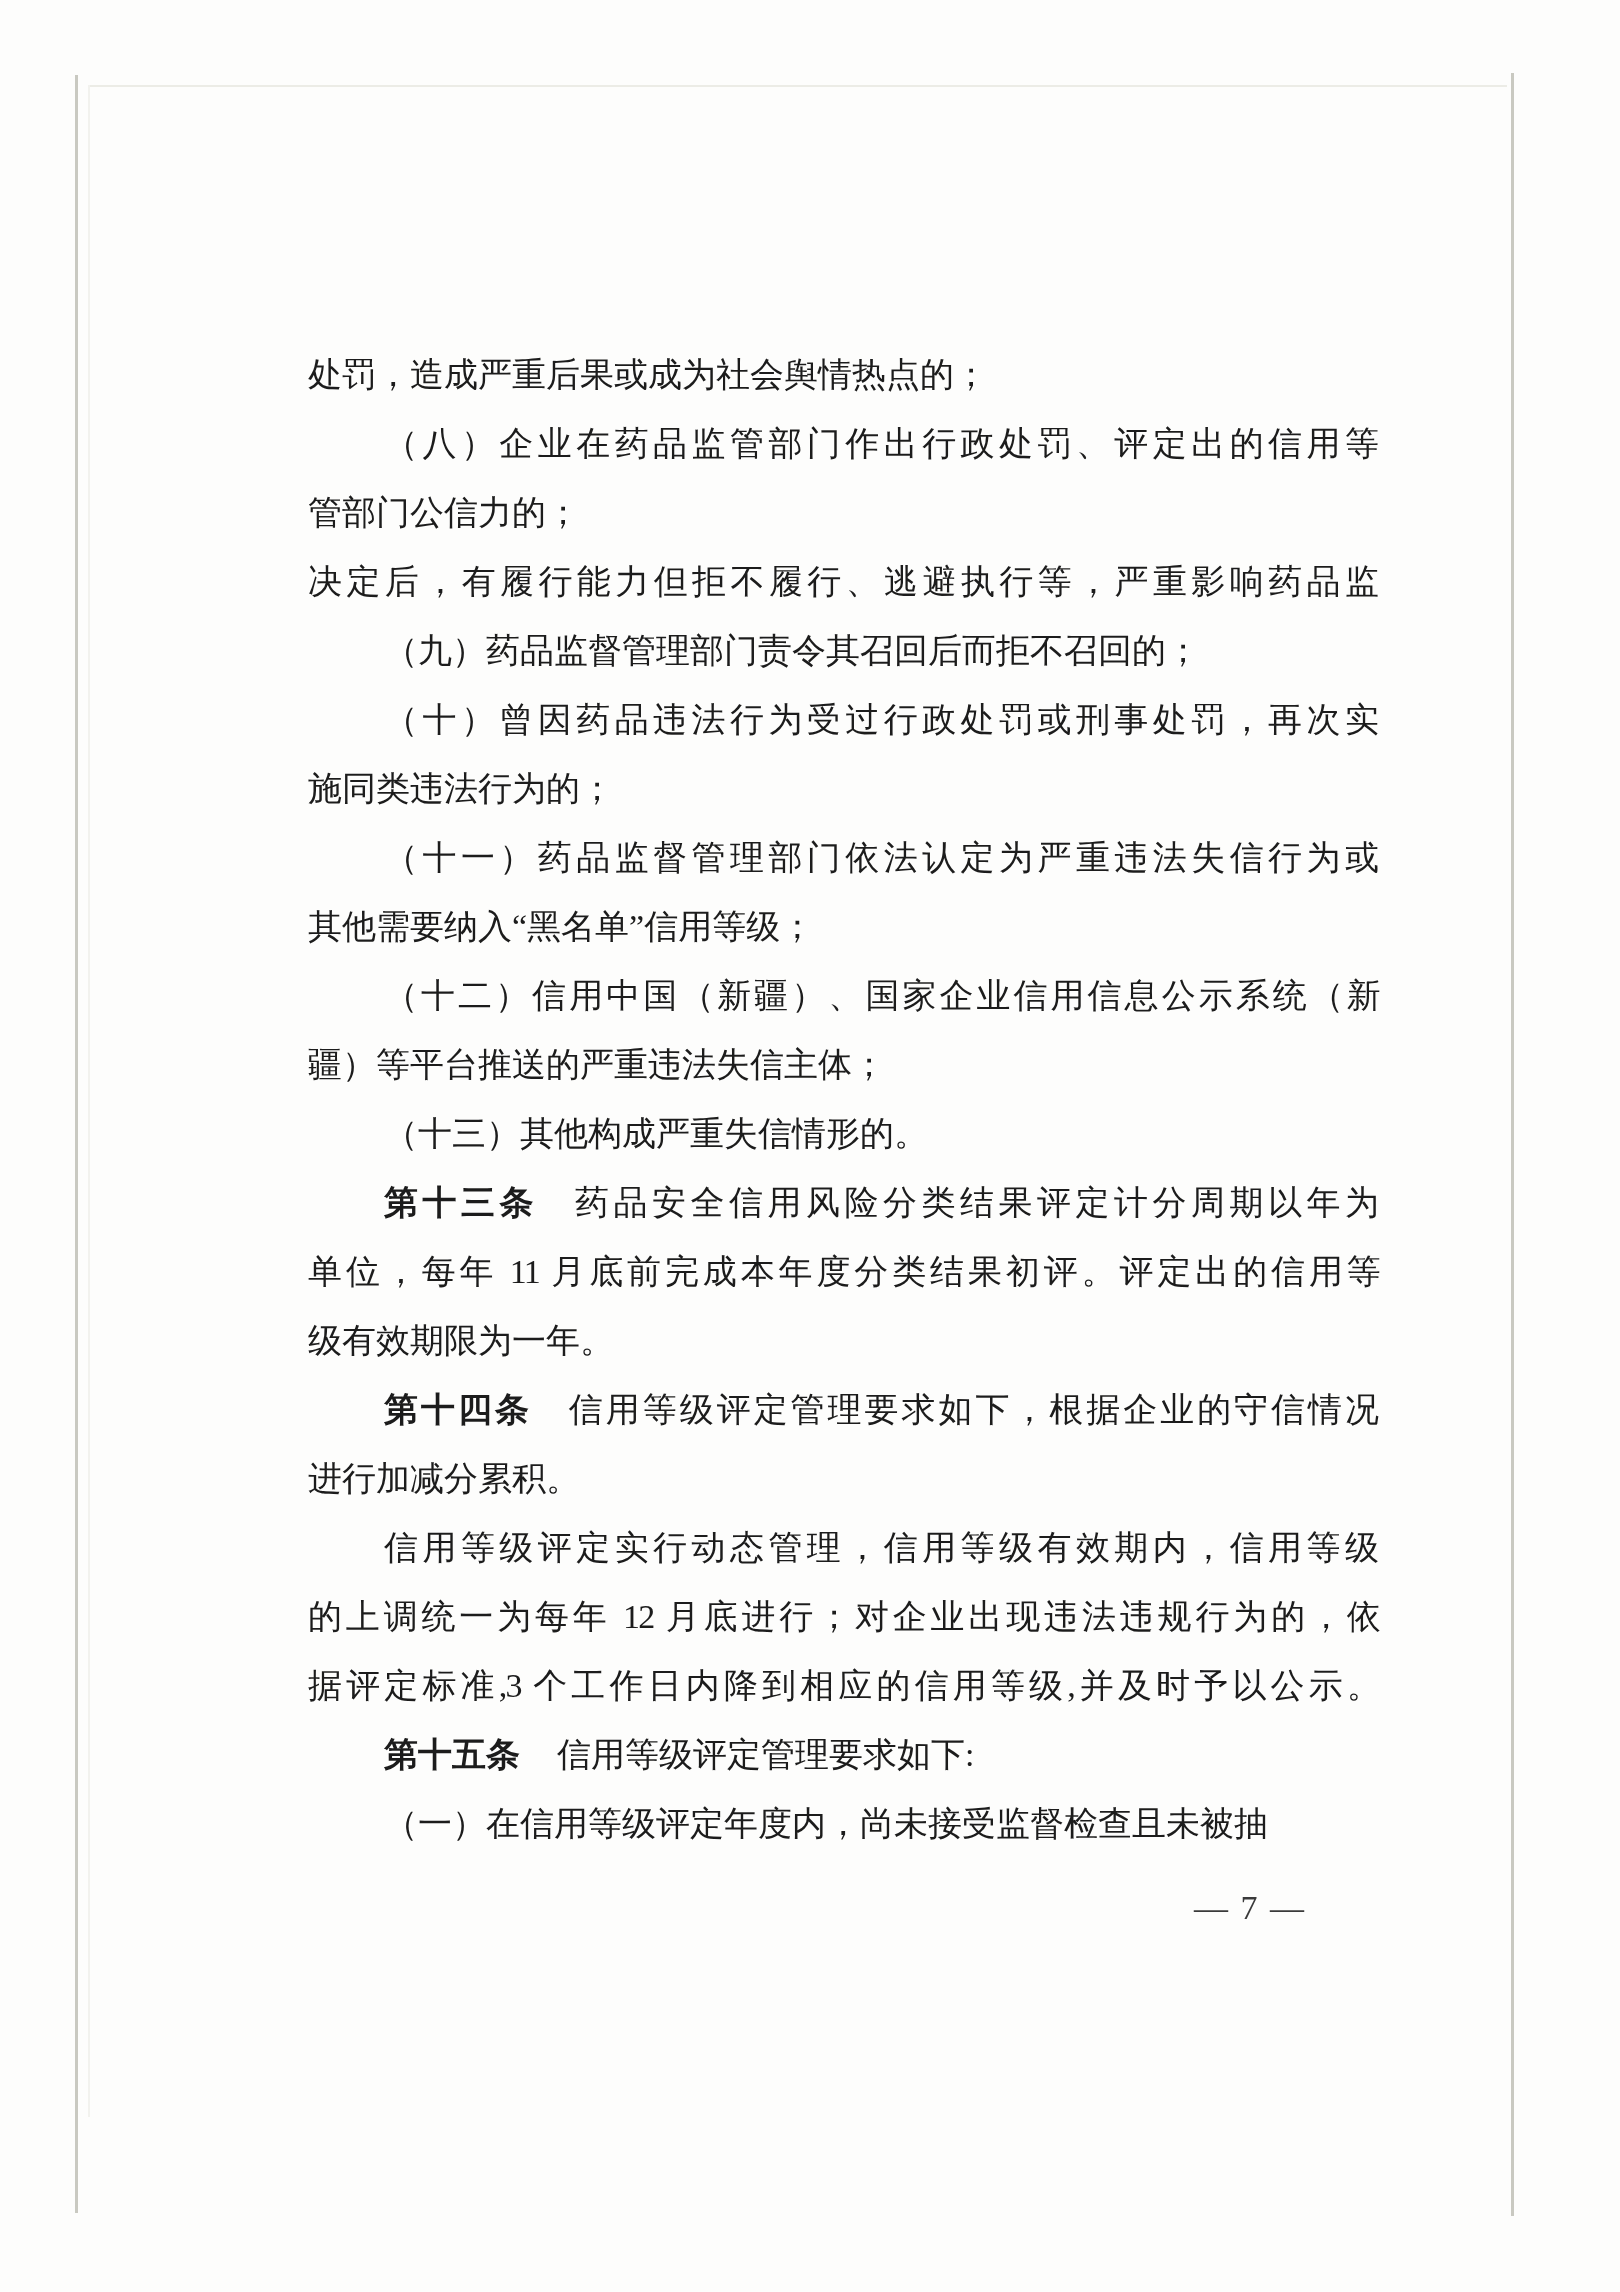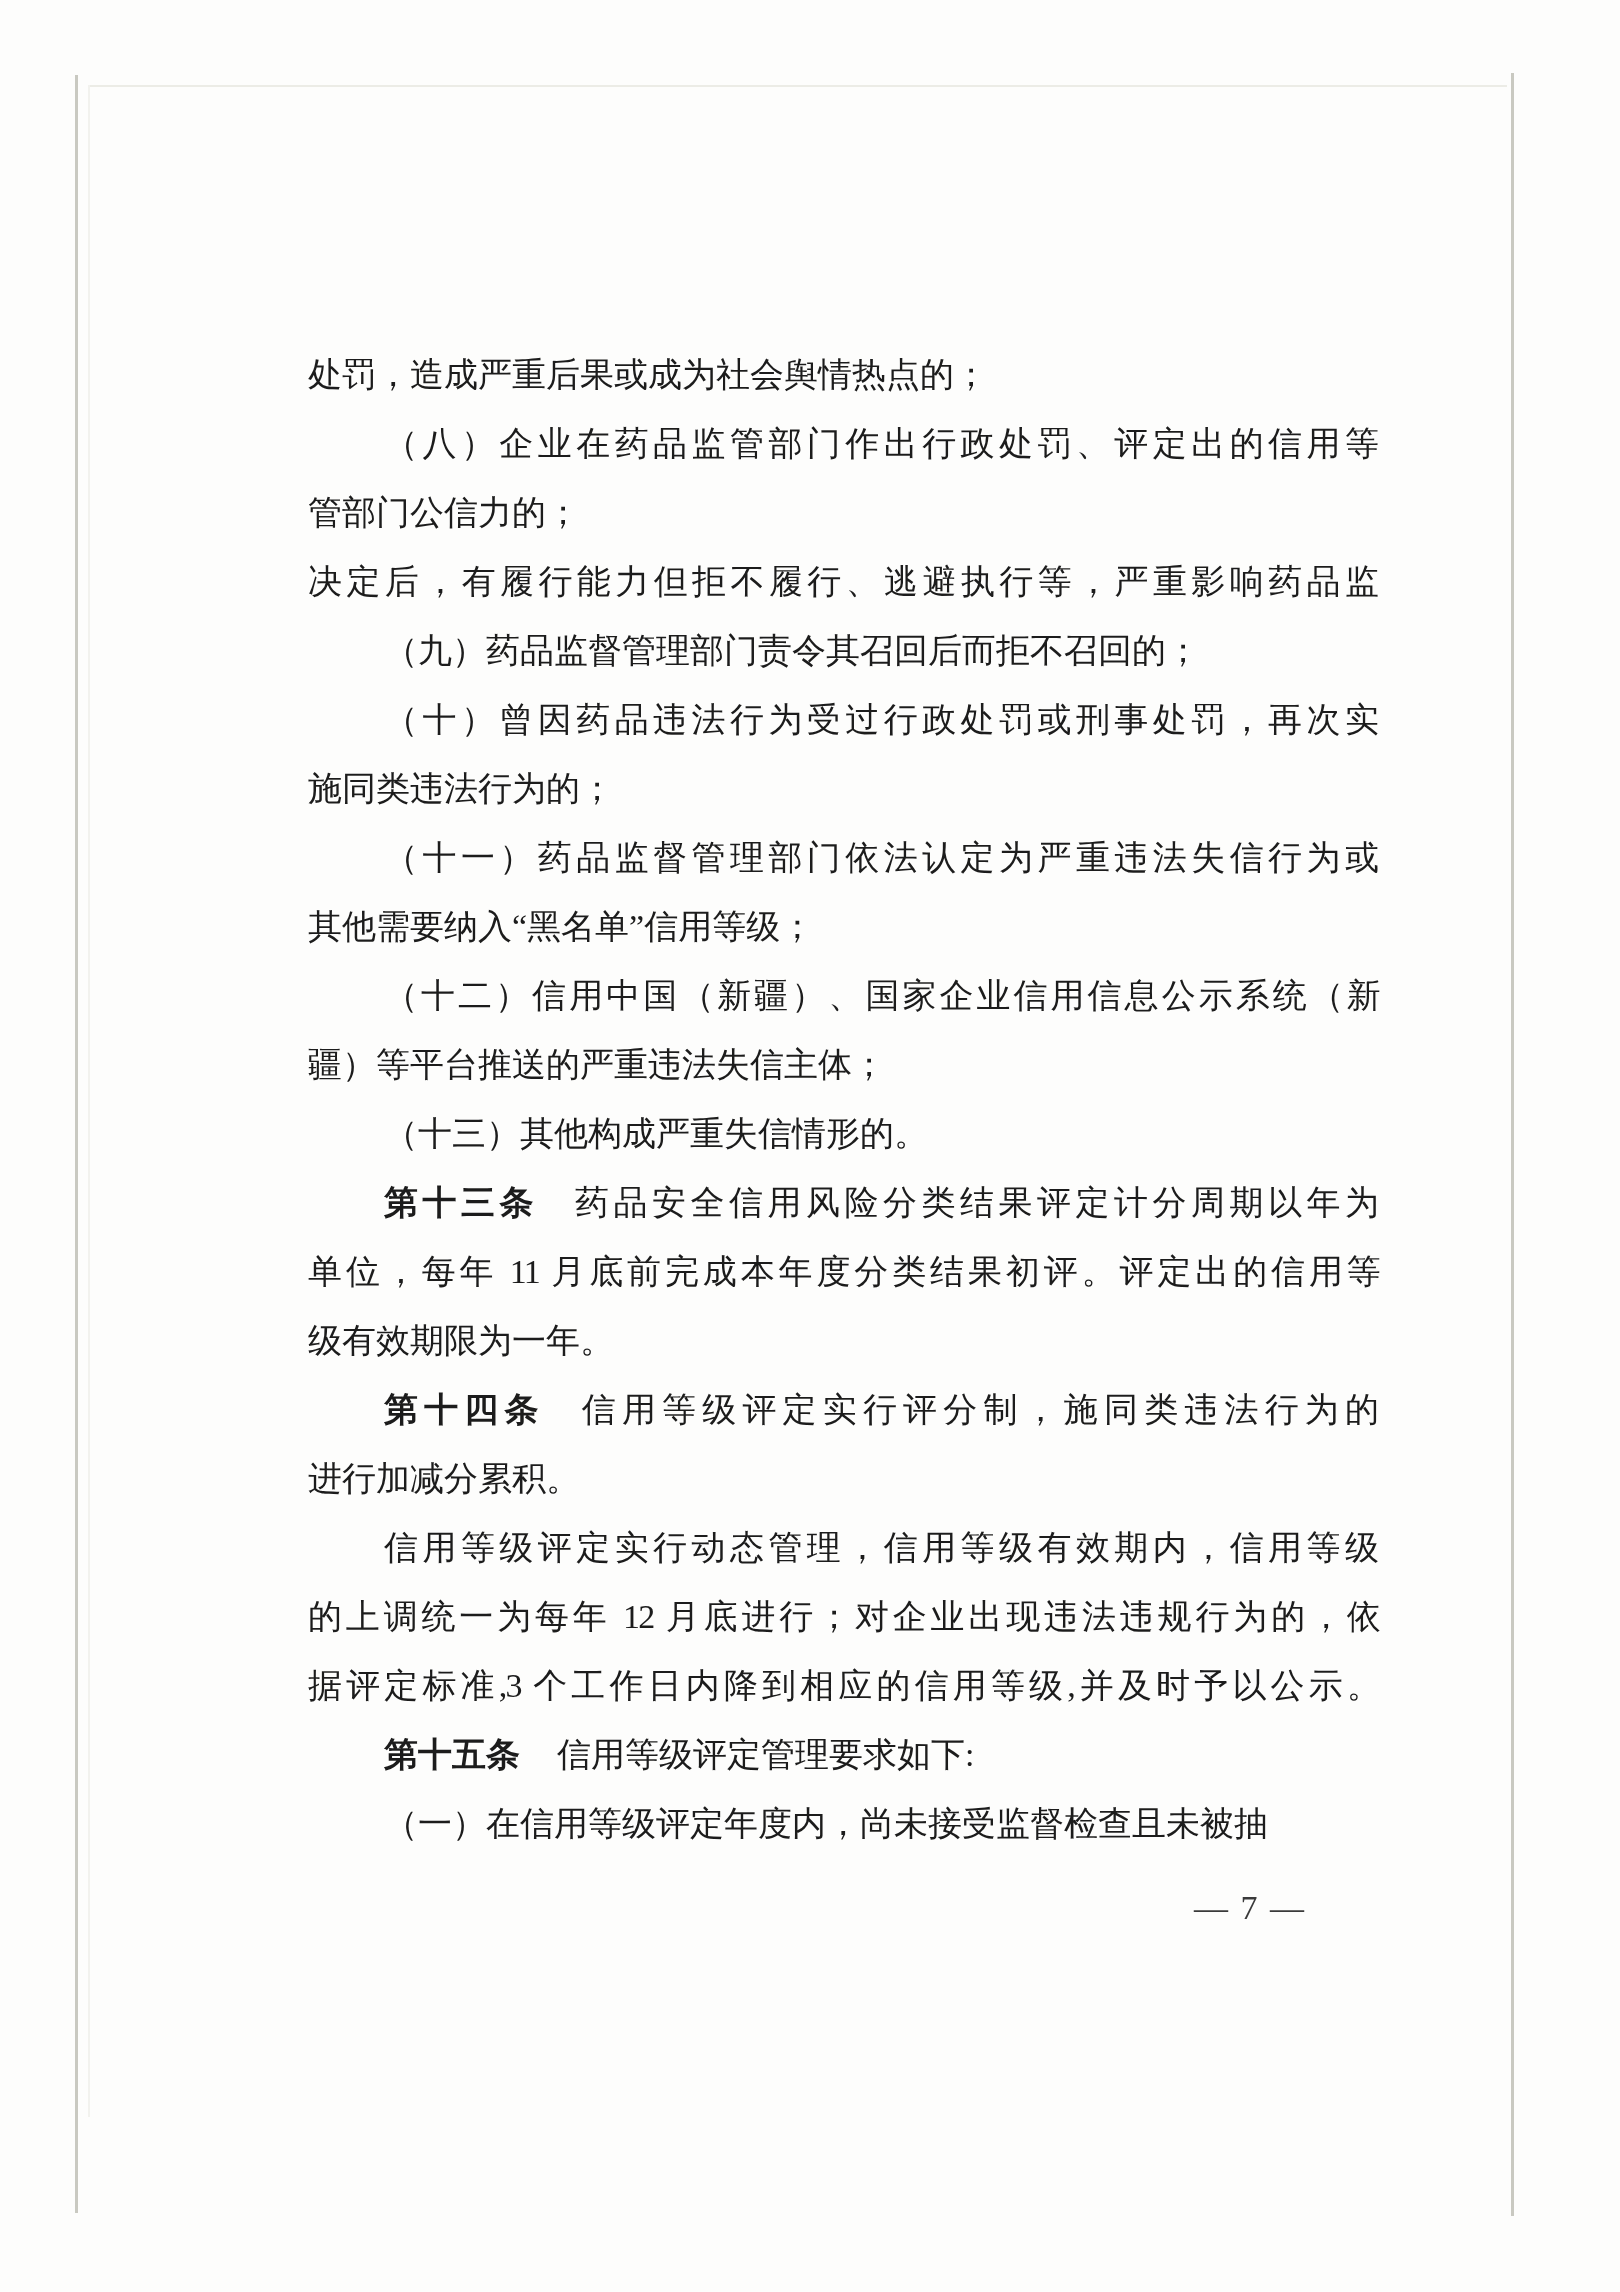--- a/index.html
+++ b/index.html
@@ -49,21 +49,21 @@
     <div class="line ind j"><span>（十）曾因药品违法行为受过行政处罚或刑事处罚，再次实</span></div>
     <div class="line"><span>施同类违法行为的；</span></div>
     <div class="line ind j"><span>（十一）药品监督管理部门依法认定为严重违法失信行为或</span></div>
     <div class="line"><span>其他需要纳入“黑名单”信用等级；</span></div>
     <div class="line ind j tight"><span>（十二）信用中国（新疆）、国家企业信用信息公示系统（新</span></div>
     <div class="line"><span>疆）等平台推送的严重违法失信主体；</span></div>
     <div class="line ind"><span>（十三）其他构成严重失信情形的。</span></div>
     <div class="line ind j"><span class="art">第十三条</span><span>药品安全信用风险分类结果评定计分周期以年为</span></div>
     <div class="line j tight"><span>单位，每年 11 月底前完成本年度分类结果初评。评定出的信用等</span></div>
     <div class="line"><span>级有效期限为一年。</span></div>
-    <div class="line ind j"><span class="art">第十四条</span><span>信用等级评定实行评分制，施同类违法行为的</span></div>
+    <div class="line ind j"><span class="art">第十四条</span><span>信用等级评定管理要求如下，根据企业的守信情况</span></div>
     <div class="line"><span>进行加减分累积。</span></div>
     <div class="line ind j"><span>信用等级评定实行动态管理，信用等级有效期内，信用等级</span></div>
     <div class="line j tight"><span>的上调统一为每年 12 月底进行；对企业出现违法违规行为的，依</span></div>
     <div class="line j tight"><span>据评定标准,3 个工作日内降到相应的信用等级,并及时予以公示。</span></div>
     <div class="line ind"><span class="art">第十五条</span><span>信用等级评定管理要求如下:</span></div>
     <div class="line ind"><span>（一）在信用等级评定年度内，尚未接受监督检查且未被抽</span></div>
   </div>
 
 <div class="pageno">— 7 —</div>
 

